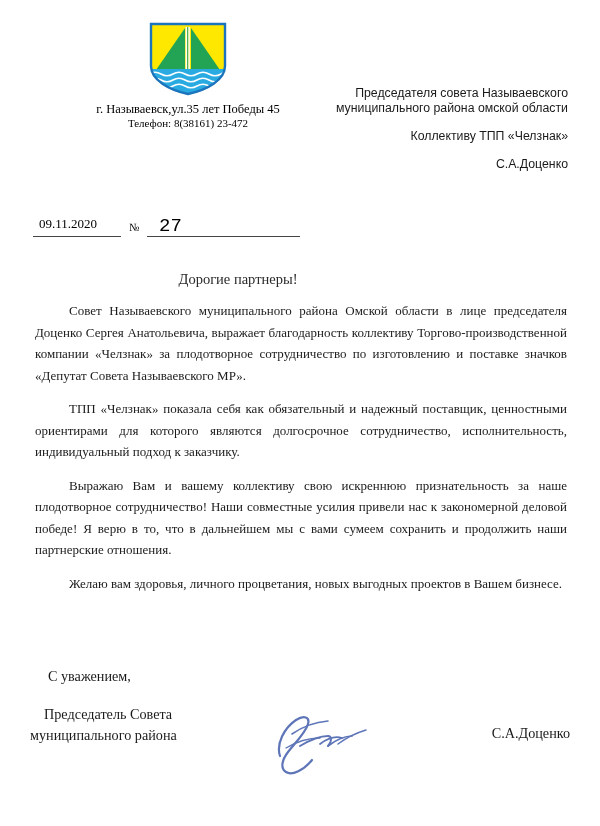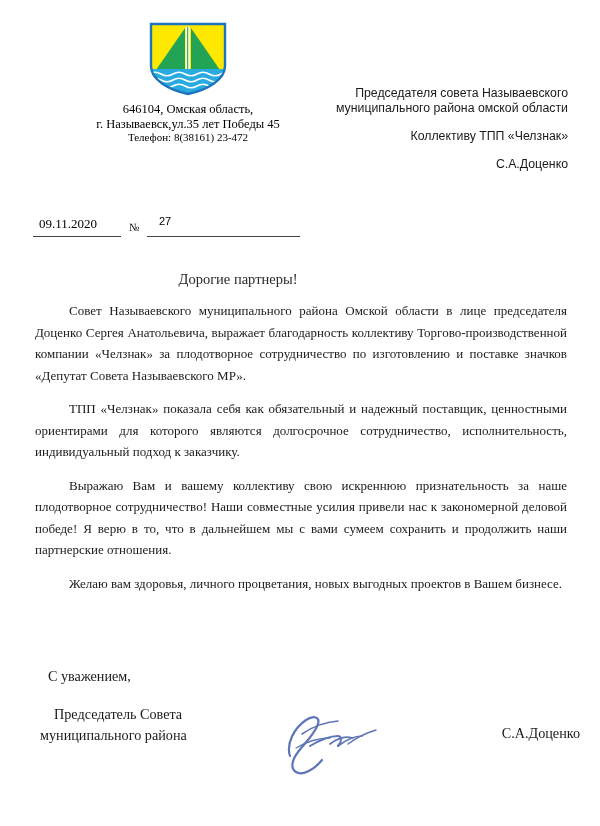--- a/index.html
+++ b/index.html
@@ -90,22 +90,22 @@
     position: absolute;
     left: 96px;
     top: 5px;
     font-size: 11px;
     font-family: "Liberation Serif", "DejaVu Serif", serif;
   }
   .docmeta .num-val {
     position: absolute;
     left: 126px;
     top: -1px;
-    font-size: 11px;
-    font-family: Liberation Sans, sans-serif;
+    font-size: 19px;
+    font-family: Liberation Mono, monospace;
   }
   .docmeta .rule-b {
     position: absolute;
     left: 114px;
     top: 20px;
     width: 153px;
     border-bottom: 1px solid #444;
   }
 
   
@@ -159,21 +159,20 @@
     top: 668px;
     font-size: 14.2px;
     color: #1a1a1a;
   }
   .sign-row {
     position: absolute;
     left: 30px;
     top: 704px;
     width: 540px;
     height: 50px;
-    margin-left: 10px;
   }
   .sign-title {
     position: absolute;
     left: 0;
     top: 0;
     font-size: 14.2px;
     line-height: 21px;
     color: #1a1a1a;
   }
   .sign-title .l1 { padding-left: 14px; }
@@ -225,21 +224,20 @@
           <path d="M0,52 q6,-3.5 12,0 t12,0 t12,0 t12,0 t12,0 t12,0 t12,0" fill="none" stroke="#FFFFFF" stroke-width="1.6"></path>
           <path d="M0,58 q6,-3.5 12,0 t12,0 t12,0 t12,0 t12,0 t12,0 t12,0" fill="none" stroke="#FFFFFF" stroke-width="1.6"></path>
           <path d="M0,64 q6,-3.5 12,0 t12,0 t12,0 t12,0 t12,0 t12,0 t12,0" fill="none" stroke="#FFFFFF" stroke-width="1.6"></path>
         </g>
         <path d="M2,2 H76 V44 C76,58 58,68 39,72 C20,68 2,58 2,44 Z" fill="none" stroke="#1C75BC" stroke-width="2.4"></path>
       </svg>
     </div>
 
 
     <div class="addr">
-      <div>646104, Омская область,</div>
       <div>г. Называевск,ул.35 лет Победы 45</div>
     </div>
 
     <div class="phone">Телефон: 8(38161) 23-472</div>
   </div>
 
   <div class="docmeta">
     <span class="date-val">09.11.2020</span>
     <div class="rule-a"></div>
     <span class="no-label">№</span>

